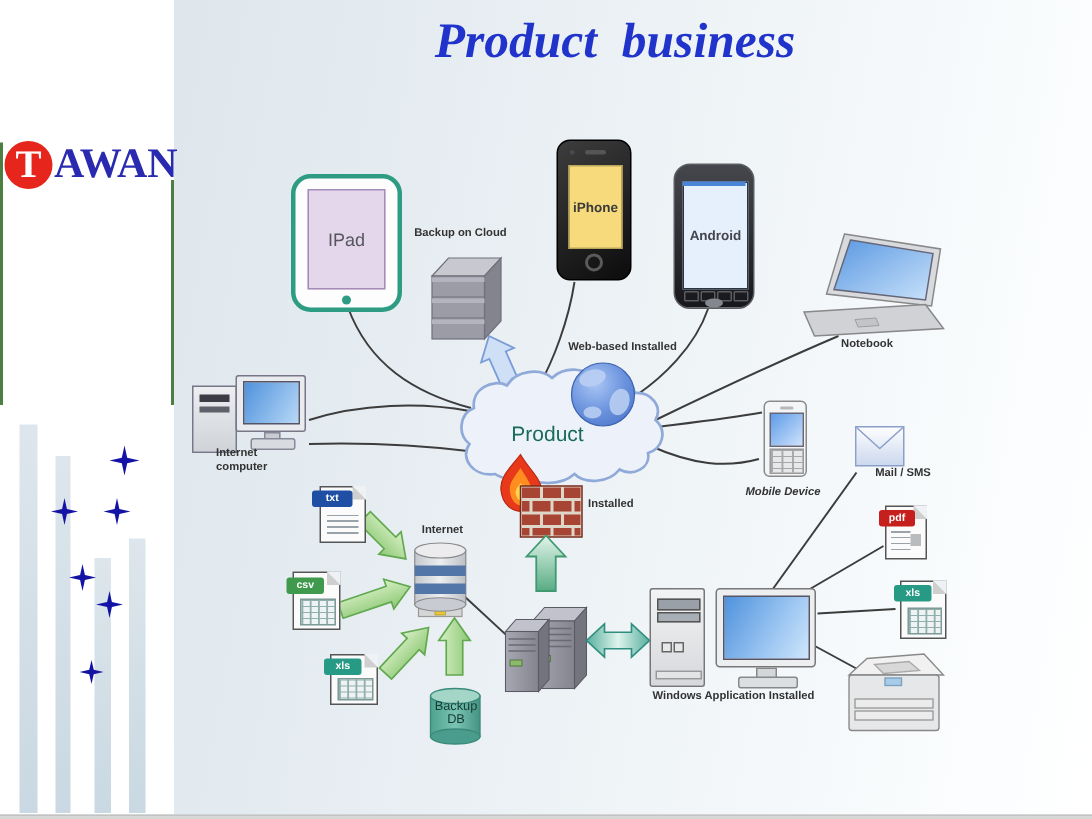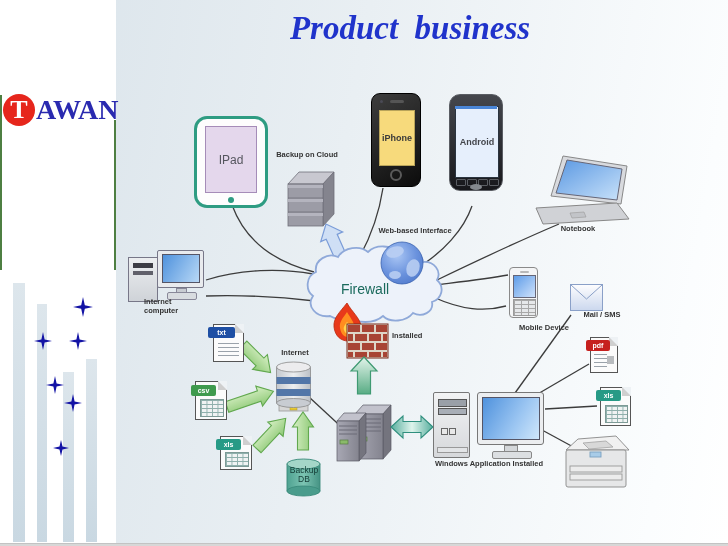--- a/index.html
+++ b/index.html
@@ -39,21 +39,21 @@
   .ipad{left:194px;top:116px;width:74px;height:92px;background:#fdfdfd;border:3px solid #2e9c82;border-radius:13px;}
   .ipad-screen{position:absolute;left:8px;top:7px;right:8px;bottom:12px;background:#e4d7ec;border:1px solid #a58cb8;
     display:flex;align-items:center;justify-content:center;font-size:12px;color:#55565e;}
   .ipad-home{position:absolute;left:50%;bottom:2px;margin-left:-3px;width:6px;height:6px;border-radius:50%;background:#2e9c82;}
   .iphone{left:357px;top:93px;width:50px;height:94px;background:linear-gradient(145deg,#3d3d3d,#0c0c0c);border-radius:9px;border:1px solid #000;margin-left:14px;}
   .iphone-speaker{position:absolute;left:18px;top:6px;width:14px;height:3px;border-radius:2px;background:#555;}
   .iphone-cam{position:absolute;left:8px;top:6px;width:3px;height:3px;border-radius:50%;background:#4a4a55;}
   .iphone-screen{position:absolute;left:7px;top:16px;width:34px;height:54px;background:#f7da7c;border:1px solid #b9a45a;
     display:flex;align-items:center;justify-content:center;font-size:9px;font-weight:bold;color:#3a3a3a;}
   .iphone-home{position:absolute;left:50%;bottom:5px;margin-left:-6px;width:12px;height:12px;border-radius:50%;border:2px solid #5a5a5a;box-sizing:border-box;}
-  .android{left:449px;top:94px;width:54px;height:97px;background:linear-gradient(180deg,#45474d,#17171b);border-radius:11px;border:1px solid #5a5d63;}
+  .android{left:449px;top:109px;width:54px;height:97px;background:linear-gradient(180deg,#45474d,#17171b);border-radius:11px;border:1px solid #5a5d63;}
   .android-screen{position:absolute;left:5px;top:11px;width:42px;height:70px;background:#e6effc;border:1px solid #2a3440;
     display:flex;align-items:center;justify-content:center;font-size:9px;font-weight:bold;color:#44464c;}
   .android-bar{position:absolute;left:5px;top:11px;width:42px;height:3px;background:#4a86d8;}
   .android-btn{position:absolute;top:84px;width:8px;height:5px;border:1px solid #5a5d63;border-radius:1px;}
   .android-ball{position:absolute;left:50%;top:89px;margin-left:-6px;width:12px;height:6px;border-radius:50%;background:#84888e;}
   .mobile{left:509px;top:267px;width:29px;height:51px;background:#f4f5f6;border:1px solid #8a8a8a;border-radius:4px;}
   .mobile-speaker{position:absolute;left:10px;top:3px;width:9px;height:2px;background:#b8b8b8;border-radius:1px;}
   .mobile-screen{position:absolute;left:3px;top:7px;width:21px;height:21px;background:linear-gradient(135deg,#5e9ce8,#cfe2fb);border:1px solid #667;}
   .mobile-keys{position:absolute;left:3px;top:31px;width:21px;height:15px;background-color:#e6e8ea;border:1px solid #9a9a9a;
     background-image:linear-gradient(#a8a8a8 1px,transparent 1px),linear-gradient(90deg,#a8a8a8 1px,transparent 1px);background-size:7px 4px;}
@@ -380,25 +380,25 @@
   </div>
 
   <div class="page" style="left:600px;top:387px;width:29px;height:37px;">
     <div class="grid" style="left:4px;top:17px;width:21px;height:16px;"></div>
   </div>
   <div class="banner" style="left:596px;top:390px;width:25px;background:#279a86;">
     <span>xls</span>
   </div>
 
   <div class="lbl" style="left:272px;top:151px;width:70px;">Backup on Cloud</div>
-  <div class="lbl" style="left:373px;top:227px;width:84px;">Web-based Interface</div>
+  <div class="lbl" style="left:373px;top:227px;width:84px;">Web-based Installed</div>
   <div class="lbl" style="left:543px;top:225px;width:70px;">Notebook</div>
   <div class="lbl lbl-left" style="left:144px;top:298px;width:38px;">Internet computer</div>
-  <div class="internet-lbl">Firewall</div>
+  <div class="internet-lbl">Product</div>
   <div class="lbl lbl-left" style="left:392px;top:332px;width:42px;">Installed</div>
-  <div class="lbl" style="left:510px;top:324px;width:68px;">Mobile Device</div>
+  <div class="lbl" style="left:488px;top:324px;width:68px;font-style:italic;">Mobile Device</div>
   <div class="lbl" style="left:578px;top:311px;width:48px;">Mail / SMS</div>
   <div class="lbl" style="left:270px;top:349px;width:50px;">Internet</div>
   <div class="lbl" style="left:430px;top:460px;width:118px;">Windows Application Installed</div>
   <div class="lbl" style="left:289px;top:466px;width:30px;font-size:8.5px;font-weight:normal;color:#143c36;z-index:6;">Backup DB</div>
 
   <div class="bottom-edge"></div>
 </div>
 
 </body></html>

